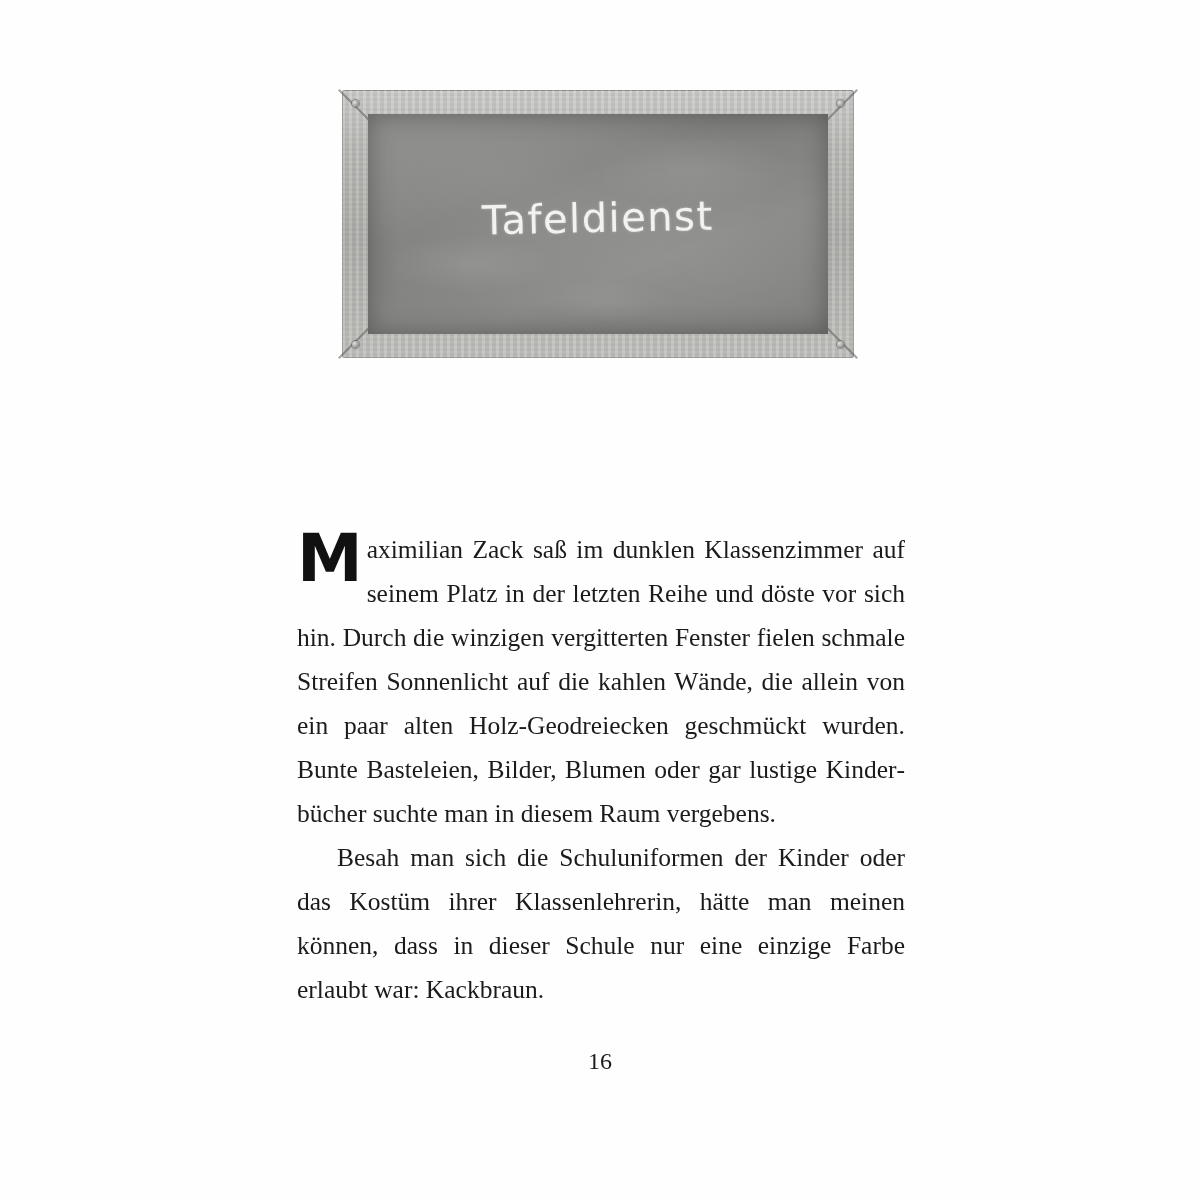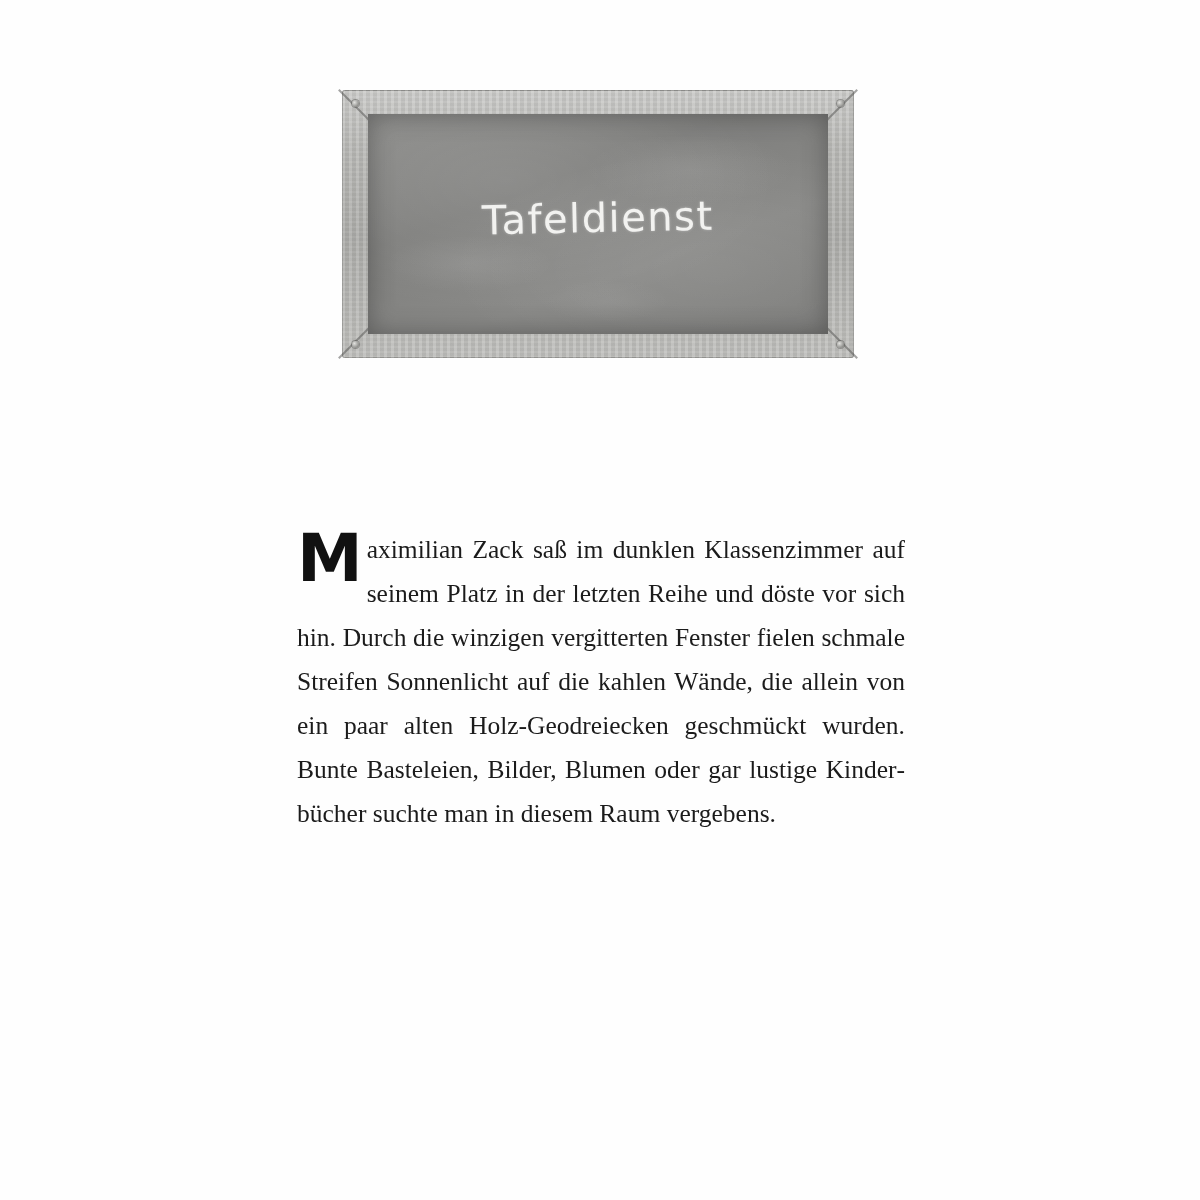--- a/index.html
+++ b/index.html
@@ -176,16 +176,18 @@
       <span class="screw s4"></span>
 
       <div class="board-surface">
         <div class="chapter-title">Tafeldienst</div>
       </div>
     </div>
   </div>
 
   <div class="body-text">
     <p><span class="dropcap">M</span><span>aximilian Zack saß im dunklen Klassenzim­mer auf seinem Platz in der letzten Reihe und döste vor sich hin. Durch die winzigen vergit­terten Fenster fielen schmale Streifen Sonnenlicht auf die kahlen Wände, die allein von ein paar al­ten Holz-Geodreiecken geschmückt wurden. Bunte Basteleien, Bilder, Blumen oder gar lustige Kinder­bücher suchte man in diesem Raum vergebens.</span></p>
+    <p>Besah man sich die Schuluniformen der Kinder oder das Kostüm ihrer Klassenlehrerin, hätte man meinen können, dass in dieser Schule nur eine ein­zige Farbe erlaubt war: Kackbraun.</p>
   </div>
 
+  <div class="folio">16</div>
 
 </div>
 
 </body></html>

